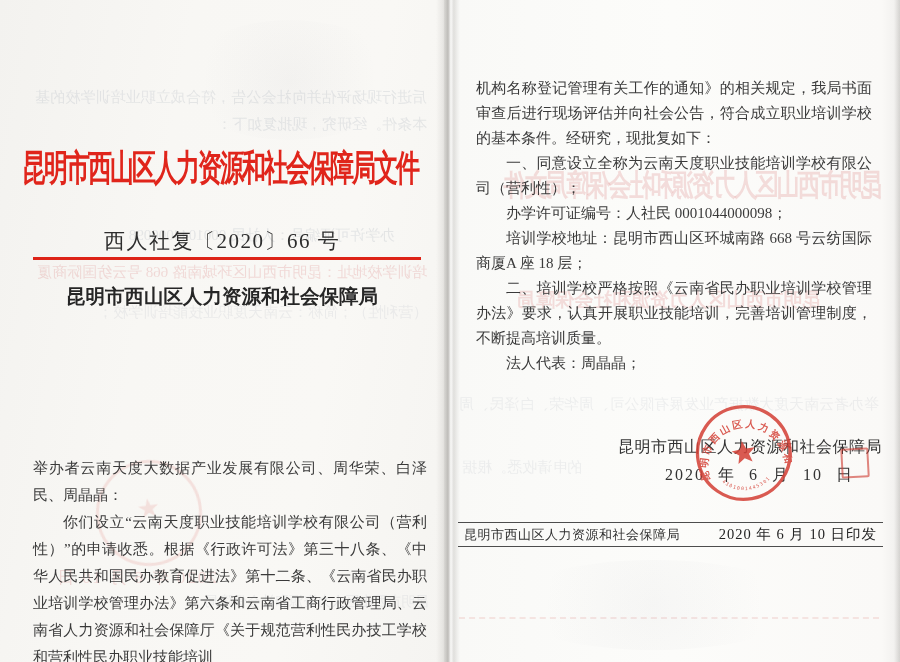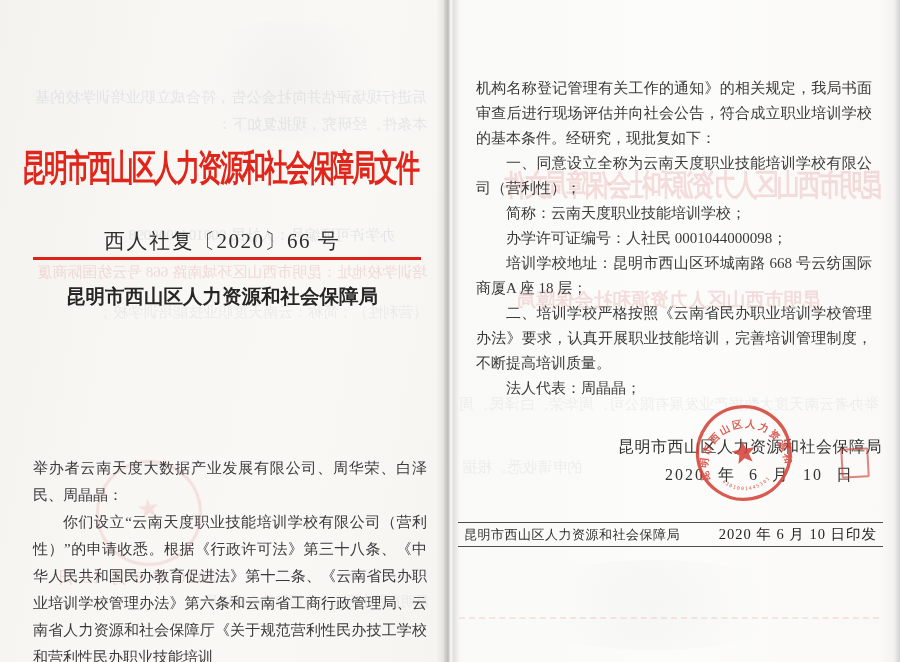--- a/index.html
+++ b/index.html
@@ -98,21 +98,20 @@
 
     <div class="bleed pink" style="left:15px;top:170px;width:424px;font-size:23px;font-weight:bold;letter-spacing:-2px;transform:scaleX(-1) scaleY(1.3);white-space:nowrap;">昆明市西山区人力资源和社会保障局文件</div>
     <div class="bleed pink" style="left:30px;top:287px;width:390px;font-size:19px;font-weight:bold;text-align:center;">昆明市西山区人力资源和社会保障局</div>
     <div class="bleed gray2" style="left:15px;top:395px;width:420px;font-size:15px;">举办者云南天度大数据产业发展有限公司、周华荣、白泽民、周</div>
     <div class="bleed gray2" style="left:18px;top:458px;font-size:15px;">的申请收悉。根据</div>
     <div class="bleed-rule"></div>
 
     <div class="body-text body-right-pos">
       <p>机构名称登记管理有关工作的通知》的相关规定，我局书面审查后进行现场评估并向社会公告，符合成立职业培训学校的基本条件。经研究，现批复如下：</p>
       <p class="indent">一、同意设立全称为云南天度职业技能培训学校有限公司（营利性）；</p>
-      <p class="indent">简称：云南天度职业技能培训学校；</p>
       <p class="indent">办学许可证编号：人社民 0001044000098；</p>
       <p class="indent">培训学校地址：昆明市西山区环城南路 668 号云纺国际商厦A 座 18 层；</p>
       <p class="indent">二、培训学校严格按照《云南省民办职业培训学校管理办法》要求，认真开展职业技能培训，完善培训管理制度，不断提高培训质量。</p>
       <p class="indent">法人代表：周晶晶；</p>
     </div>
 
     <div class="sign-org">昆明市西山区人力资源和社会保障局</div>
     <div class="sign-date">2020 年 6 月 10 日</div>
     <div class="date-stamp-box"></div>
 

